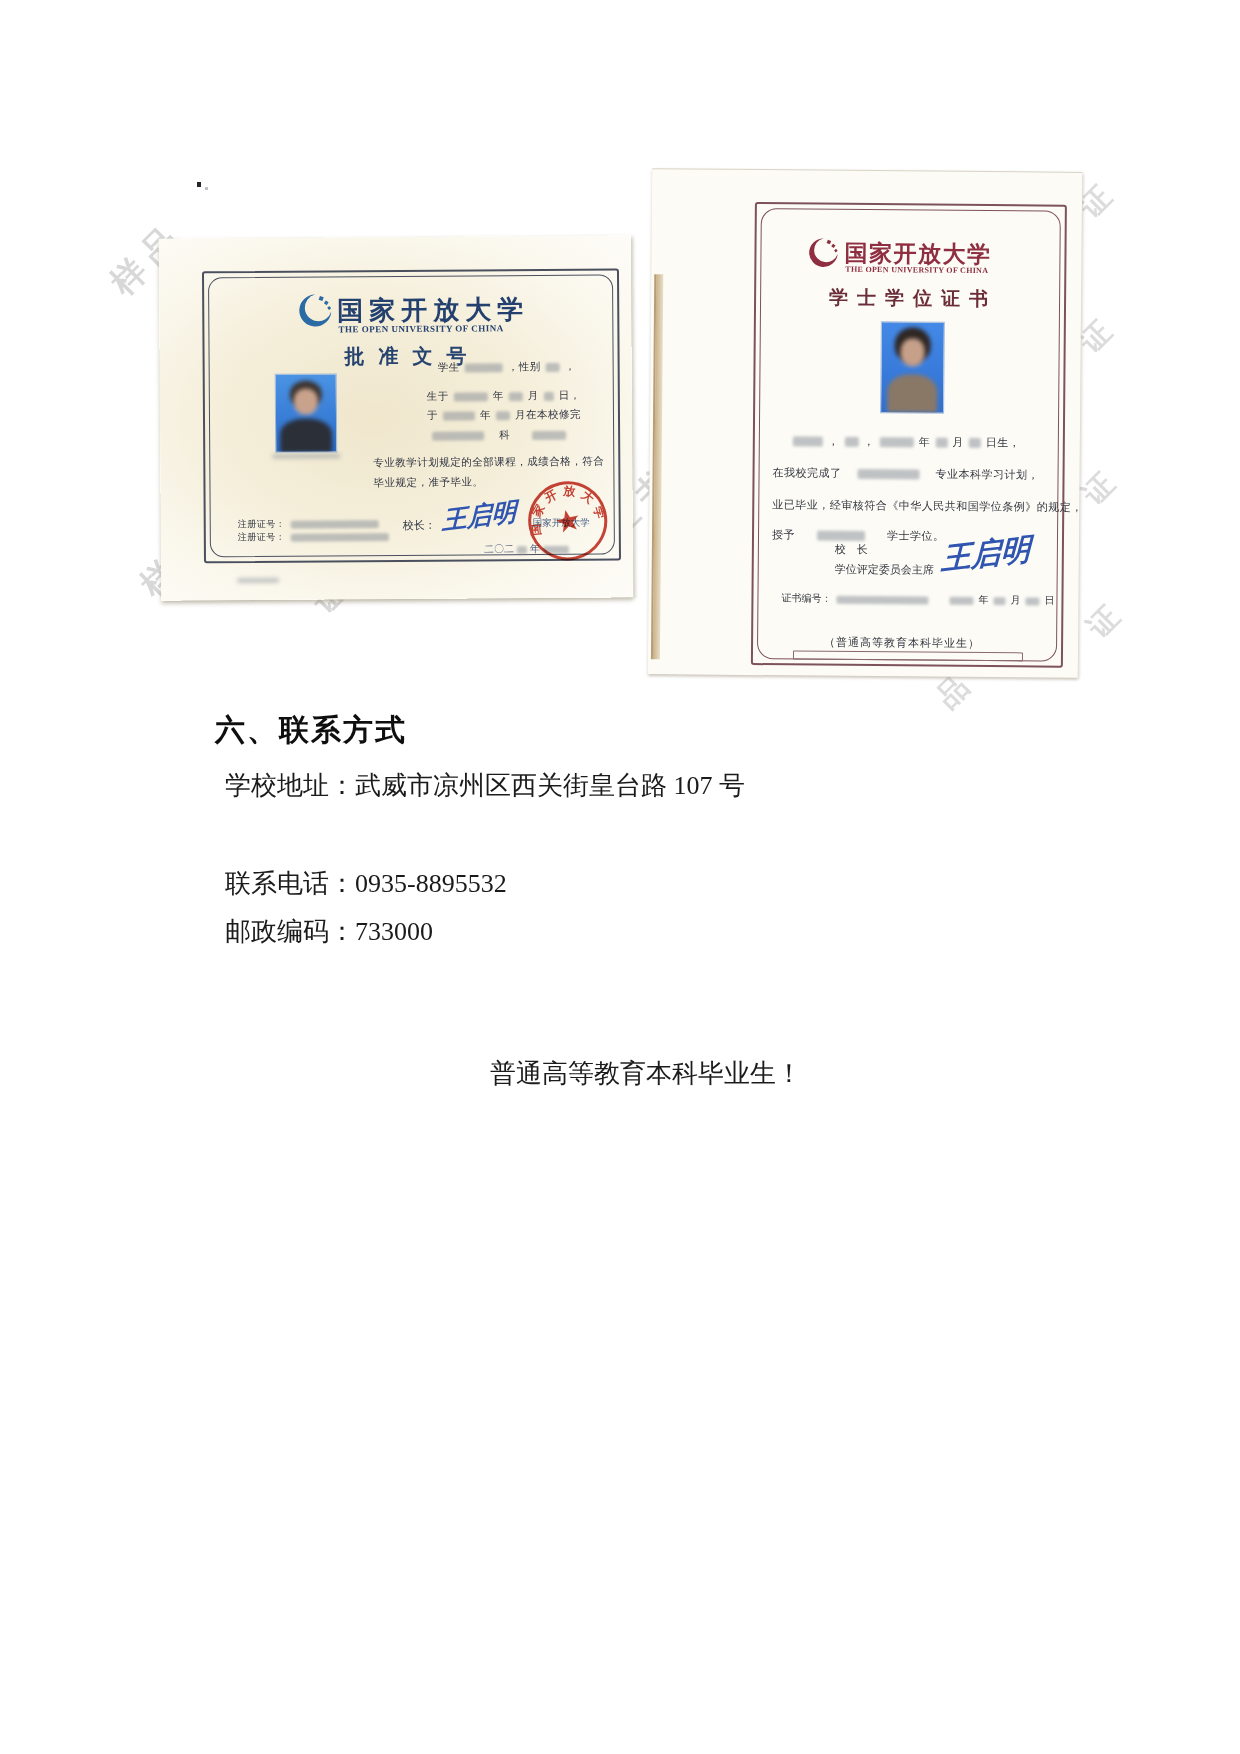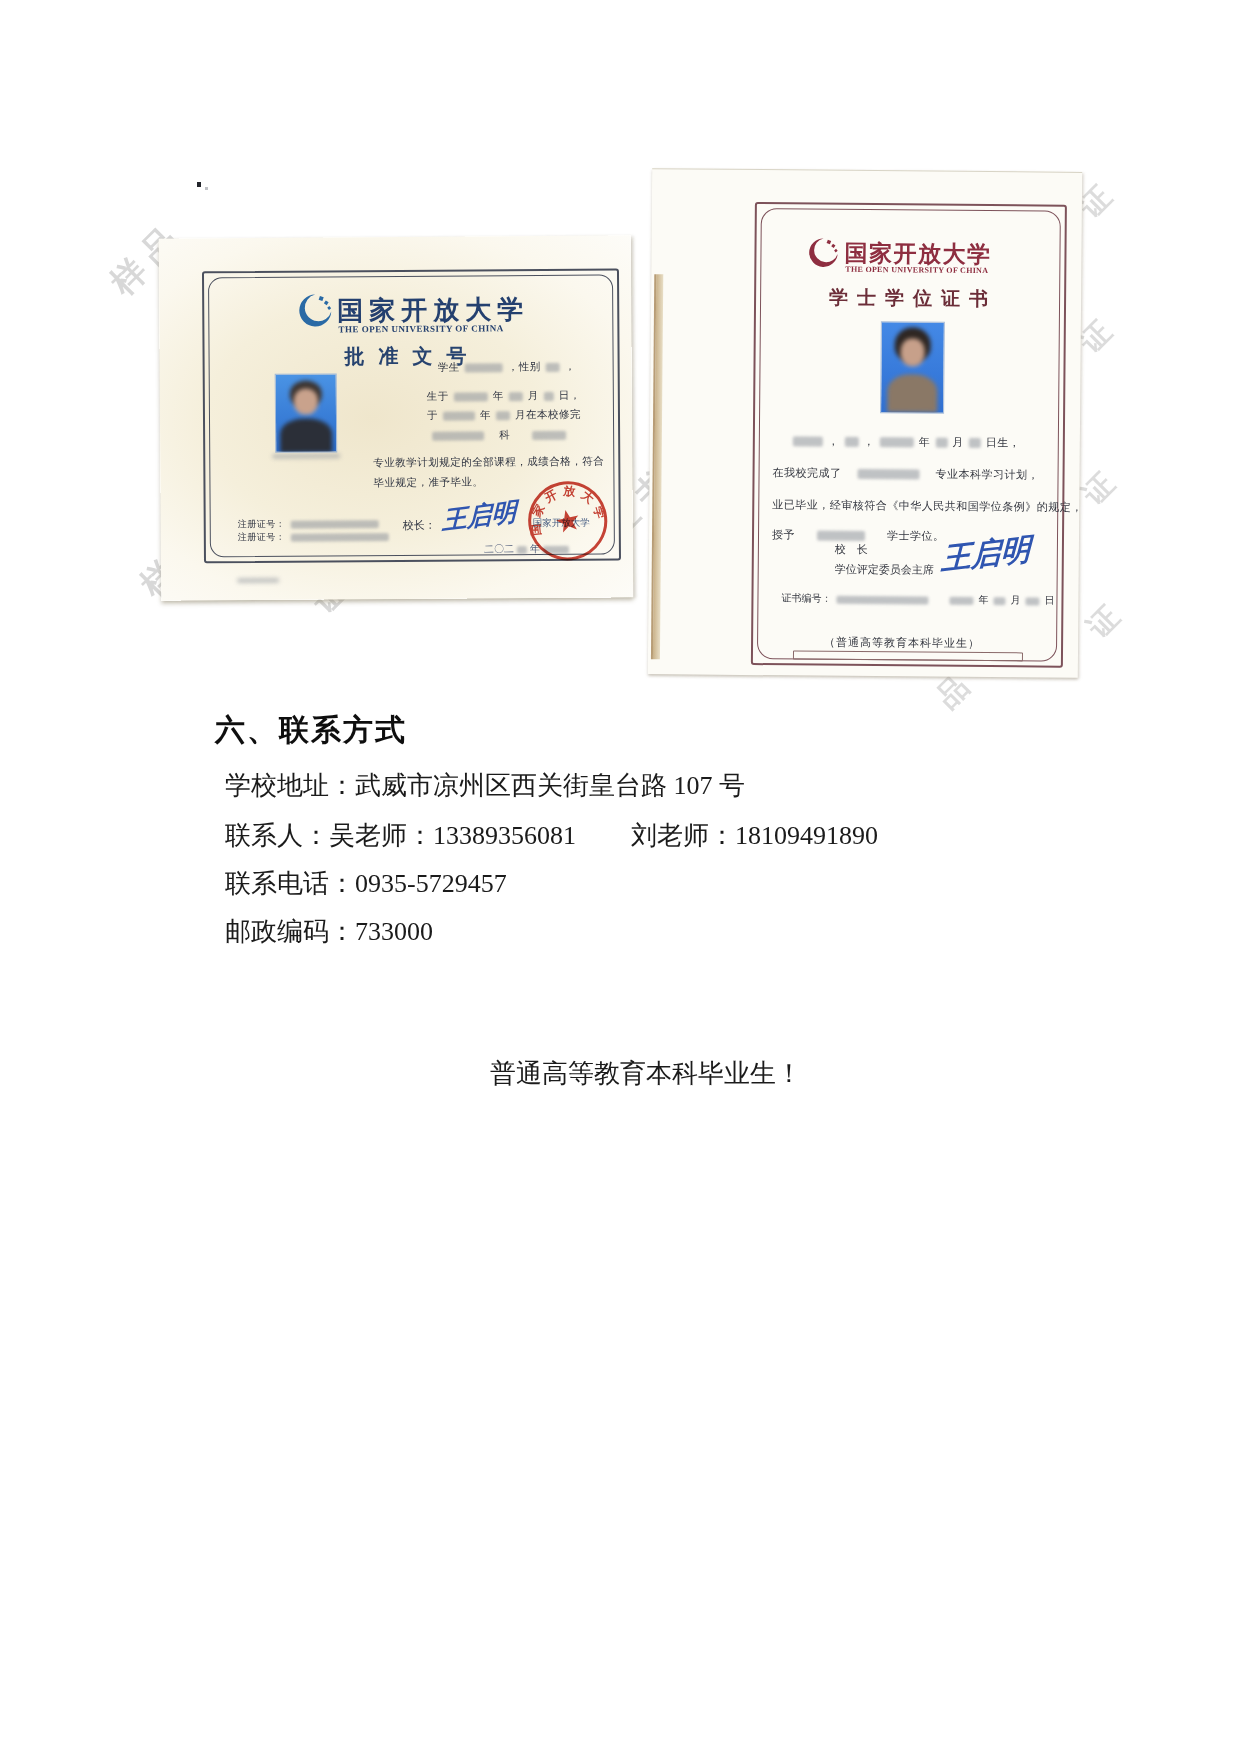--- a/index.html
+++ b/index.html
@@ -203,20 +203,17 @@
 
     <div class="abs nowrap cr-serial">
       <span>证书编号：</span><span class="rd2" style="width:92px;height:8px;"></span><span class="rd2" style="width:24px;height:8px;margin-left:16px;"></span><span>年</span><span class="rd2" style="width:12px;height:8px;"></span><span>月</span><span class="rd2" style="width:14px;height:8px;"></span><span>日</span>
     </div>
     <div class="abs nowrap cr-note">（普通高等教育本科毕业生）</div>
     <div class="abs cr-strip"></div>
   </div>
 
   <div class="abs nowrap heading">六、联系方式</div>
   <div class="abs nowrap cline" style="top:768px;">学校地址：武威市凉州区西关街皇台路 107 号</div>
-  <div class="abs nowrap cline" style="top:818px;">
-    <span>联系人：吴老师：13389356081</span><span class="gap2">刘老师：18109491890</span>
-  </div>
-  <div class="abs nowrap cline" style="top:866px;">联系电话：0935-5729457</div>
+  <div class="abs nowrap cline" style="top:866px;">联系电话：0935-8895532</div>
   <div class="abs nowrap cline" style="top:914px;">邮政编码：733000</div>
   <div class="abs nowrap welcome">普通高等教育本科毕业生！</div>
 
 </div>
 
 </body></html>

